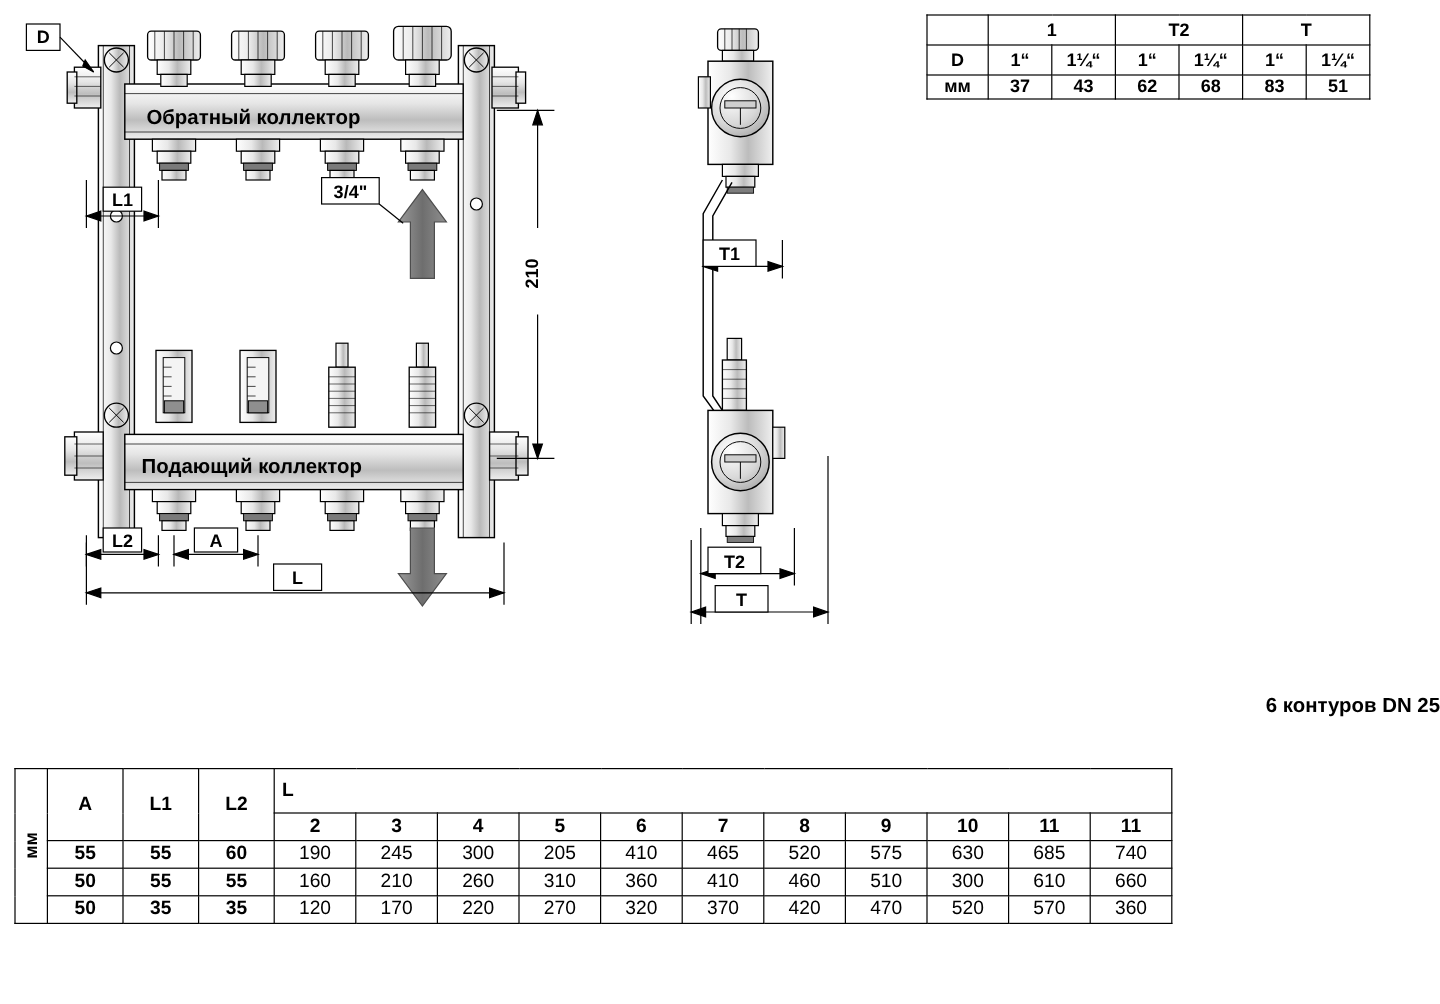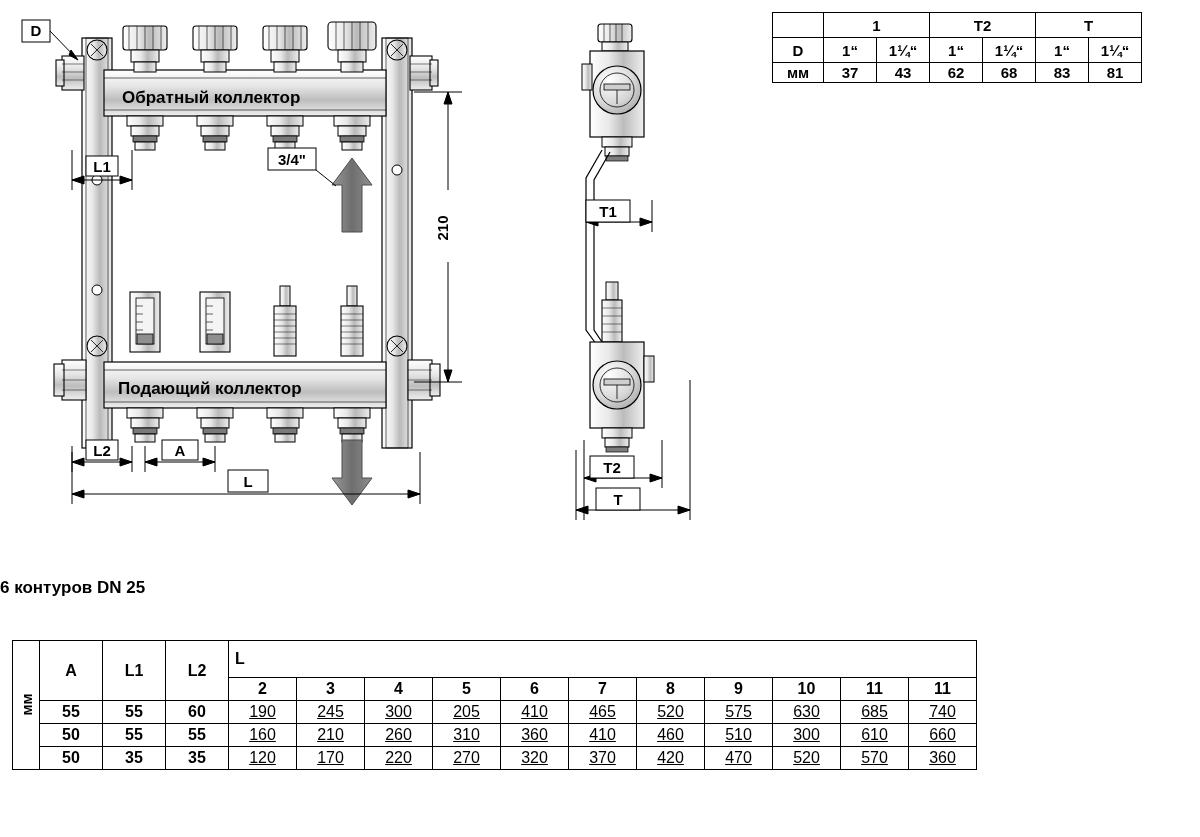--- a/index.html
+++ b/index.html
@@ -8,27 +8,27 @@
   svg{display:block;}
   
   #dn-table{position:absolute;left:772px;top:12px;border-collapse:collapse;}
   #dn-table td,#dn-table th{border:1px solid #000;font-size:15px;font-weight:bold;text-align:center;padding:1px 0;font-family:"Liberation Sans",sans-serif;}
   #dn-table .hcell{width:52px;height:22px;}
   #dn-table .lbl{width:50px;}
   #dn-table .val{font-weight:normal;}
   #dn-table tr.vals td{font-weight:bold;}
   #dn-table tr.vals td.first{font-weight:bold;}
   
-  #caption{position:absolute;left:0;top:578px;width:1200px;text-align:left;font-size:17px;font-weight:bold;}
+  #caption{position:absolute;left:0;top:578px;width:1200px;text-align:right;font-size:17px;font-weight:bold;}
   
   #main-table{position:absolute;left:12px;top:640px;border-collapse:collapse;}
   #main-table td{border:1px solid #000;text-align:center;font-size:16px;font-family:"Liberation Sans",sans-serif;padding:2px 0;}
   #main-table td.head{font-weight:bold;height:32px;}
   #main-table td.num{font-weight:bold;}
-  #main-table td.val{font-weight:normal;text-decoration:underline;}
+  #main-table td.val{font-weight:normal;}
   #main-table td.rot{width:26px;font-weight:bold;}
   #main-table td.rot span{display:inline-block;transform:rotate(-90deg);font-weight:bold;font-size:15px;}
   .colA{width:62px;}
   .lcol{width:67px;}
   
   .dimtext{font-size:15px;font-weight:bold;font-family:"Liberation Sans",sans-serif;}
   .lblbox{font-size:15px;font-weight:bold;}
   .coll-label{font-size:17px;font-weight:bold;}
 </style>
 </head>
@@ -451,21 +451,21 @@
     <td class="hcell">1“</td>
     <td class="hcell">1¼“</td>
   </tr>
   <tr class="vals">
     <td class="lbl first">мм</td>
     <td class="val">37</td>
     <td class="val">43</td>
     <td class="val">62</td>
     <td class="val">68</td>
     <td class="val">83</td>
-    <td class="val">81</td>
+    <td class="val">51</td>
   </tr>
 </tbody>
   </table>
 
 <div id="caption">6 контуров DN 25</div>
 
 <table id="main-table">
   <tbody>
       <tr>
     <td class="rot" rowspan="5"><span>мм</span></td>

